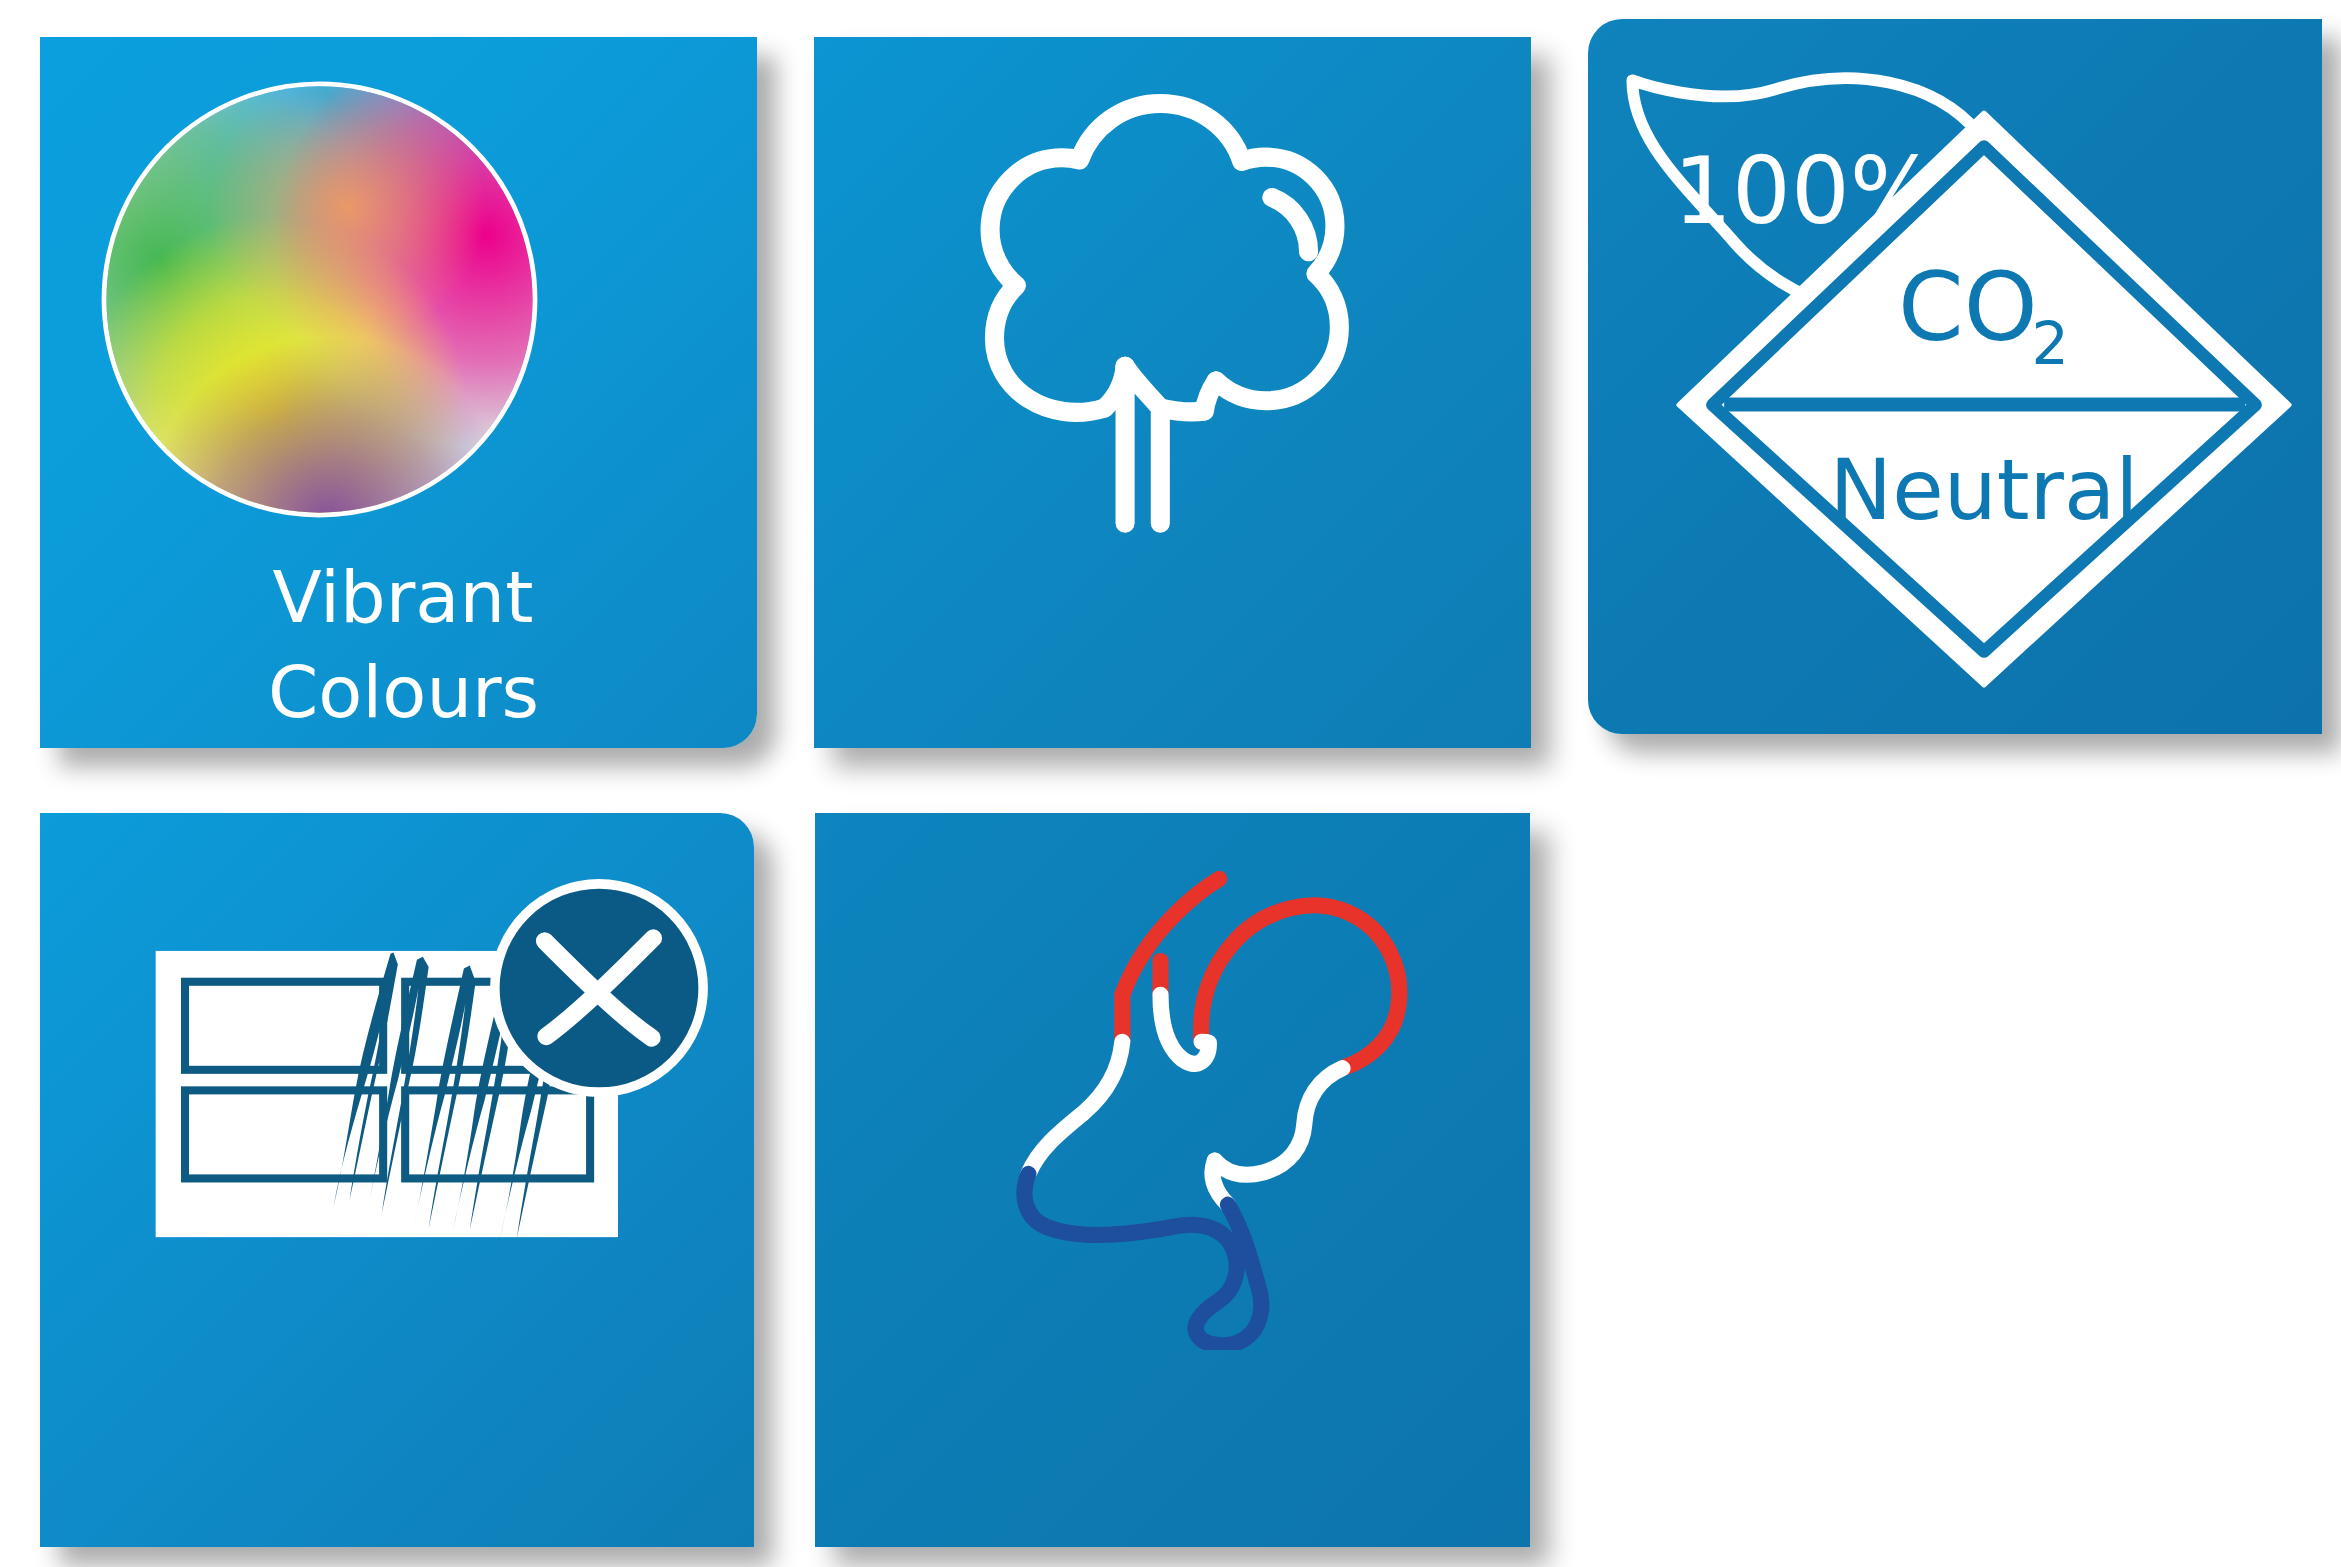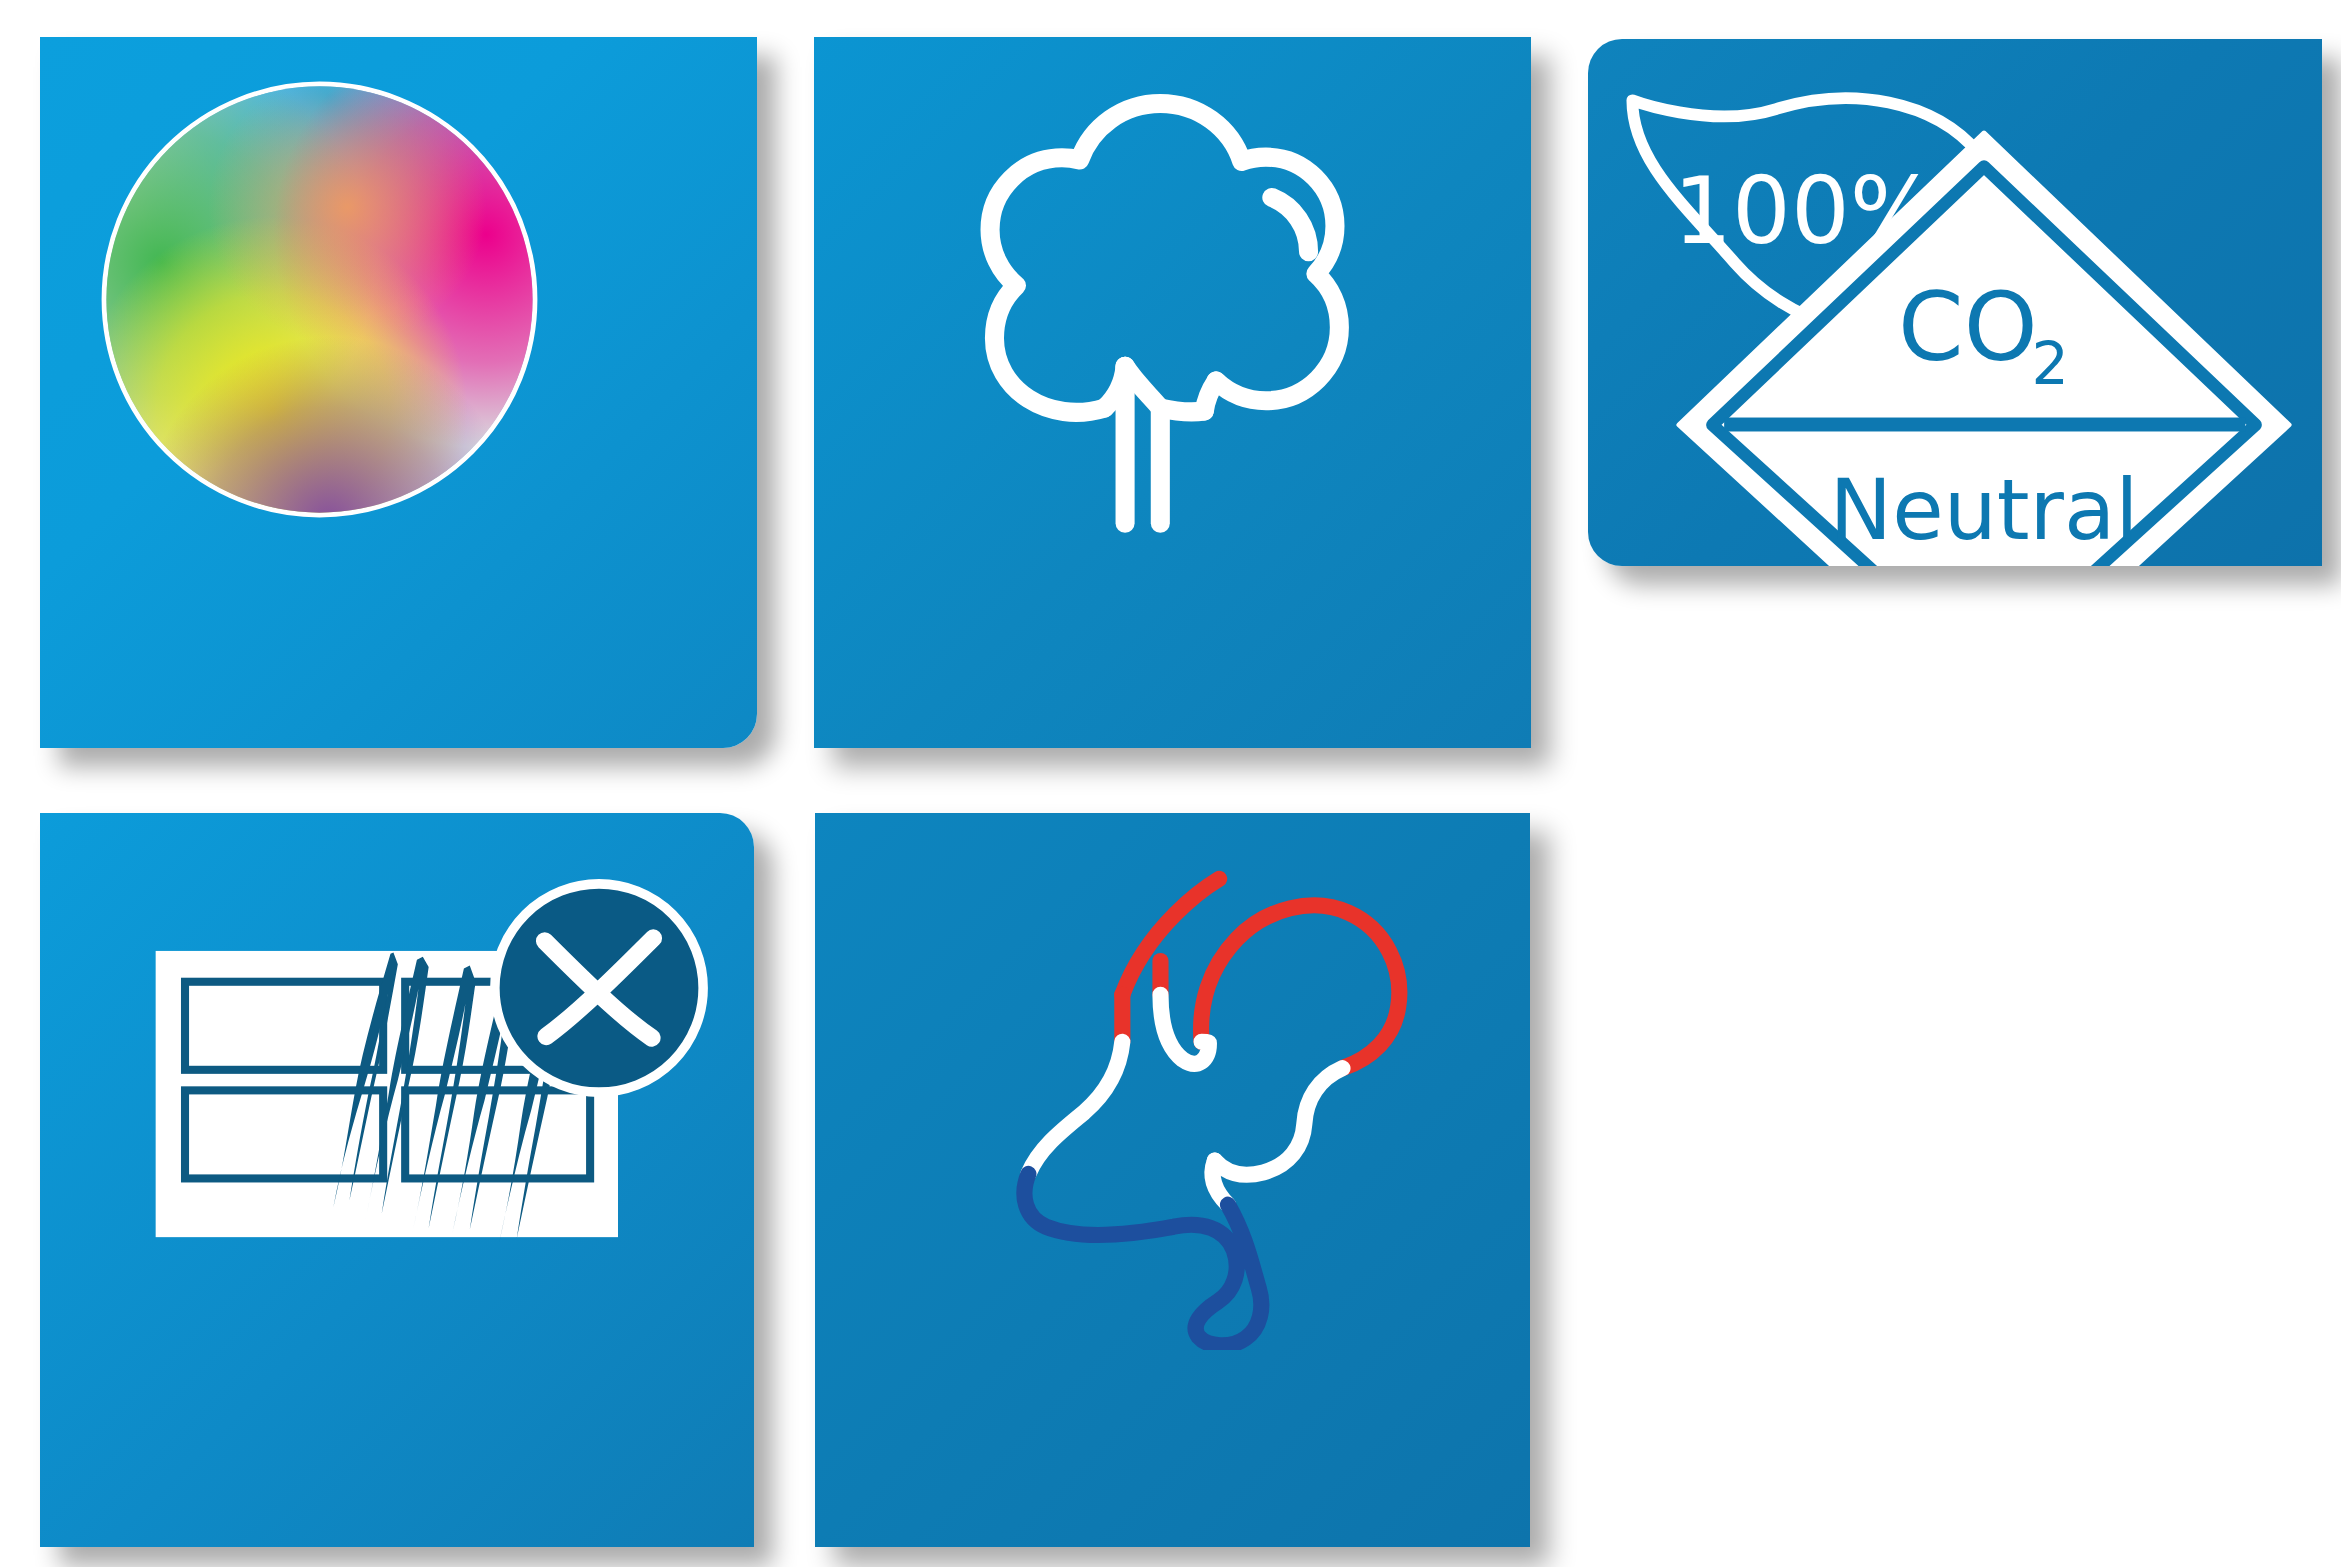--- a/index.html
+++ b/index.html
@@ -19,21 +19,21 @@
   }
   .tile-inner{position:absolute;inset:0;}
 
   
   #tile-vibrant   {left:40px;  top:37px;   width:717px;  height:711px;
                    border-radius:0 0 34px 0;
                    background:linear-gradient(135deg,#0c9fdd 0%,#0c9cda 38%,#0e88c4 100%);}
   #tile-forestry  {left:814px;top:37px;   width:717px;  height:711px;
                    border-radius:0;
                    background:linear-gradient(135deg,#0b95d2 0%,#0e86bf 55%,#0f7cb5 100%);}
-  #tile-co2       {left:1588px;top:39px;   width:734px; height:527px;
+  #tile-co2       {left:1588px;top:19px;   width:734px; height:715px;
                    border-radius:34px 0 0 34px;
                    background:linear-gradient(135deg,#0f83bd 0%,#0d79b3 50%,#0d72ab 100%);}
   #tile-scratch   {left:40px;  top:813px; width:714px;  height:734px;
                    border-radius:0 34px 0 0;
                    background:linear-gradient(135deg,#0c9cda 0%,#0e8ac7 55%,#0f7cb5 100%);}
   #tile-dutch     {left:815px;top:813px; width:715px;  height:734px;
                    border-radius:0;
                    background:linear-gradient(135deg,#0d85bf 0%,#0d7cb4 50%,#0d74ac 100%);}
 
   
@@ -95,20 +95,24 @@
           <circle cx="315" cy="315" r="292" fill="#d9dde0"></circle>
           <rect x="0" y="0" width="630" height="630" fill="url(#g_cyan)"></rect>
           <rect x="0" y="0" width="630" height="630" fill="url(#g_green)"></rect>
           <rect x="0" y="0" width="630" height="630" fill="url(#g_magenta)"></rect>
           <rect x="0" y="0" width="630" height="630" fill="url(#g_yellow)"></rect>
           <rect x="0" y="0" width="630" height="630" fill="url(#g_violet)"></rect>
           <rect x="0" y="0" width="630" height="630" fill="url(#g_orange)"></rect>
         </g>
       </svg>
 
+      <div class="caption" id="vibrant-caption">
+        <span class="l1 thin">Vibrant</span>
+        <span class="l2 thin">Colours</span>
+      </div>
     </div>
   </div>
 
   <div class="tile" id="tile-forestry">
     <div class="tile-inner">
 
       <svg class="abs" style="left:110px;top:37px;" width="455" height="470" viewBox="0 0 620 640">
         <g fill="none" stroke="#ffffff" stroke-width="26" stroke-linecap="round" stroke-linejoin="round">
           <path d="M246 455
                    C170 478 96 430 96 360

